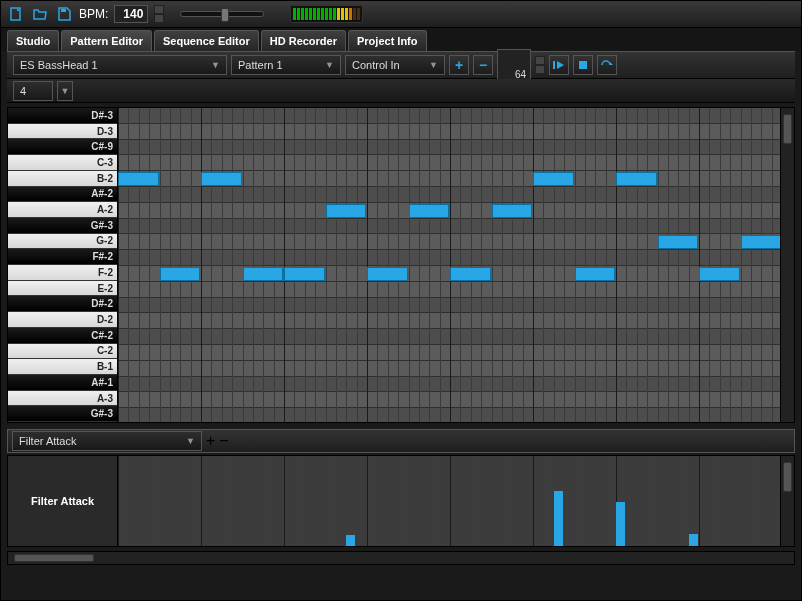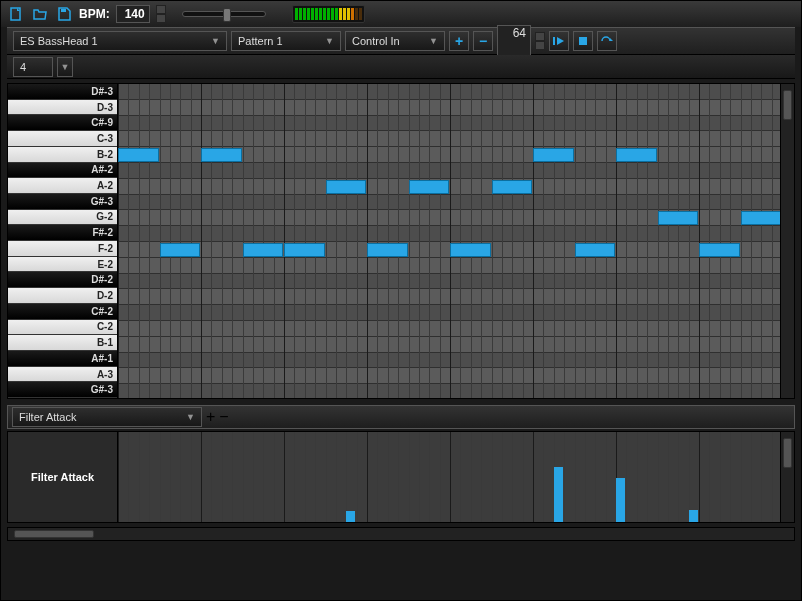--- a/index.html
+++ b/index.html
@@ -2,21 +2,21 @@
 <html><head>
 <meta charset="utf-8">
 <style>
   * { box-sizing: border-box; margin: 0; padding: 0; font-family: Arial, sans-serif; }
   body { background:#0d0d0d; width:802px; height:601px; overflow:hidden; -webkit-font-smoothing:antialiased; }
   .app { width:802px; height:601px; display:flex; flex-direction:column; background:#1a1a1a; border:1px solid #000;}
 
   
   .topbar { height:26px; background:linear-gradient(#3a3a3a,#1e1e1e); display:flex; align-items:center; padding:0 6px; gap:6px; }
   .ic { width:18px; height:18px; display:flex; align-items:center; justify-content:center; color:#29a6e6; cursor:pointer; }
-  .bpm-label { color:#fff; font-size:12px; font-weight:bold; }
+  .bpm-label { color:#fff; font-size:12px; font-weight:normal; }
   .bpm-val { background:#222; color:#fff; border:1px solid #555; font-size:12px; font-weight:bold; padding:1px 4px; min-width:34px; text-align:right;}
   .spin { width:10px; height:18px; display:flex; flex-direction:column; }
   .spin div { flex:1; background:#444; border:1px solid #222; cursor:pointer; }
   .slider-track { width:84px; height:6px; background:#111; border:1px solid #555; border-radius:3px; position:relative; margin-left:10px; }
   .slider-thumb { position:absolute; top:-4px; left:40px; width:8px; height:14px; background:#777; border:1px solid #333; border-radius:2px;}
   .meter { margin-left:20px; display:flex; gap:1px; align-items:flex-end; height:18px; padding:2px; background:#111; border:1px solid #333; border-radius:2px;}
   .meter span { width:3px; height:12px; display:block; }
   .m-g { background:#00b000; }
   .m-y { background:#e0c000; }
   .m-o { background:#d07000; }
@@ -24,21 +24,21 @@
   
   .tabs { height:24px; display:flex; padding:2px 6px 0 6px; gap:2px; background:#151515; border-top:1px solid #000;}
   .tab { background:linear-gradient(#3f3f3f,#262626); color:#fff; font-size:11px; font-weight:bold; padding:4px 8px; border:1px solid #555; border-bottom:none; border-radius:3px 3px 0 0; cursor:pointer; }
   .tab.sel { background:linear-gradient(#4a4a4a,#303030); }
 
   
   .sub { height:28px; background:linear-gradient(#333,#1f1f1f); border-top:1px solid #555; border-bottom:1px solid #000; display:flex; align-items:center; padding:0 6px; gap:4px; margin:0 6px; }
   .dd { background:linear-gradient(#2e2e2e,#181818); border:1px solid #555; color:#ddd; font-size:11px; height:20px; display:flex; align-items:center; padding:0 6px; position:relative; cursor:pointer; }
   .dd .arr { margin-left:auto; font-size:9px; opacity:.6; padding-left:6px;}
   .sub .plus, .sub .minus, .sub .btn { width:20px; height:20px; background:linear-gradient(#333,#1c1c1c); border:1px solid #555; display:flex; align-items:center; justify-content:center; color:#29a6e6; font-size:14px; font-weight:bold; cursor:pointer;}
-  .sub .num { background:#222; border:1px solid #555; color:#ddd; font-size:12px; height:32px; display:flex; align-items:flex-start; padding:0 4px; min-width:34px; justify-content:flex-end;}
+  .sub .num { background:#222; border:1px solid #555; color:#ddd; font-size:10px; height:32px; display:flex; align-items:flex-end; padding:0 4px; min-width:34px; justify-content:flex-end;}
 
   
   .sub2 { height:24px; background:linear-gradient(#2a2a2a,#181818); border-bottom:1px solid #000; display:flex; align-items:center; padding:0 6px; gap:4px; margin:0 6px; }
 
   
   .roll-wrap { flex:0 0 auto; margin:4px 6px 0 6px; display:flex; height:316px; border:1px solid #000; background:#2f2f2f; position:relative; }
   .keys { width:110px; border-right:1px solid #000; display:flex; flex-direction:column; }
   .key { flex:1; border-bottom:1px solid #333; font-size:10px; font-weight:bold; display:flex; align-items:center; justify-content:flex-end; padding-right:4px; }
   .key.w { background:linear-gradient(#f0f0f0,#d8d8d8); color:#222; }
   .key.b { background:linear-gradient(#1a1a1a,#000); color:#ddd; }
@@ -109,20 +109,27 @@
         <span class="m-g"></span>
         <span class="m-y"></span>
         <span class="m-y"></span>
         <span class="m-y"></span>
         <span class="m-o"></span>
         <span class="m-o" style="opacity:.3"></span>
         <span class="m-o" style="opacity:.3"></span>
     </div>
   </div>
 
+  <div class="tabs">
+    <div class="tab">Studio</div>
+    <div class="tab sel">Pattern Editor</div>
+    <div class="tab">Sequence Editor</div>
+    <div class="tab">HD Recorder</div>
+    <div class="tab">Project Info</div>
+  </div>
 
   <div class="sub">
     <div class="dd" style="width:214px">
         <span>ES BassHead 1</span>
         <span class="arr">▼</span>
       </div>
     <div class="dd" style="width:110px">
         <span>Pattern 1</span>
         <span class="arr">▼</span>
       </div>

